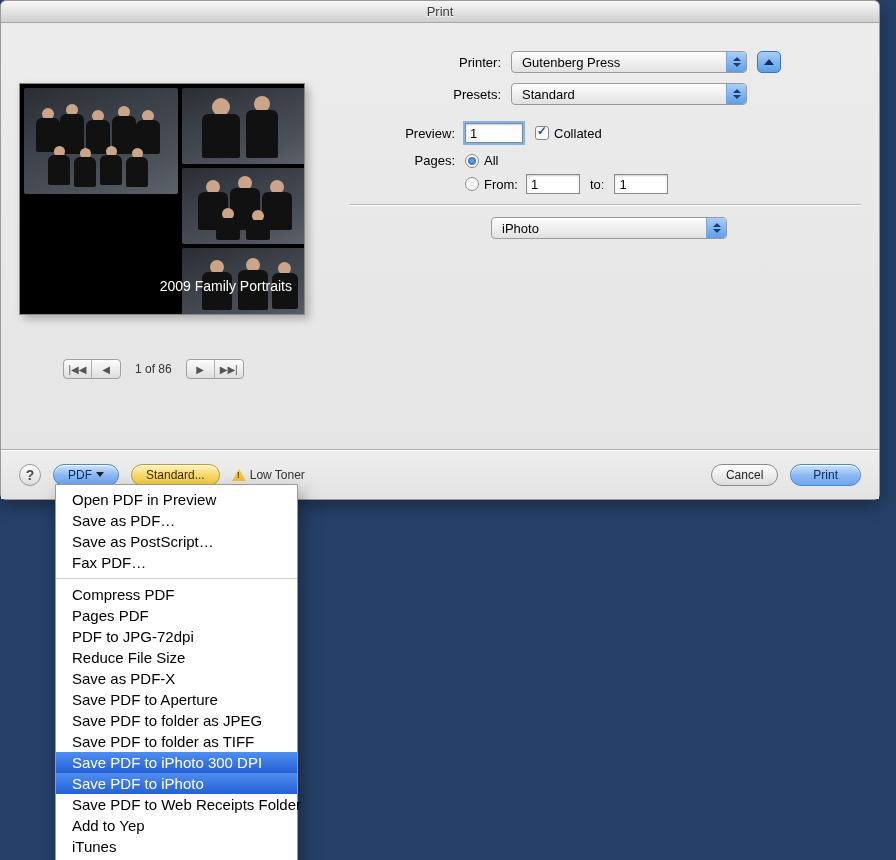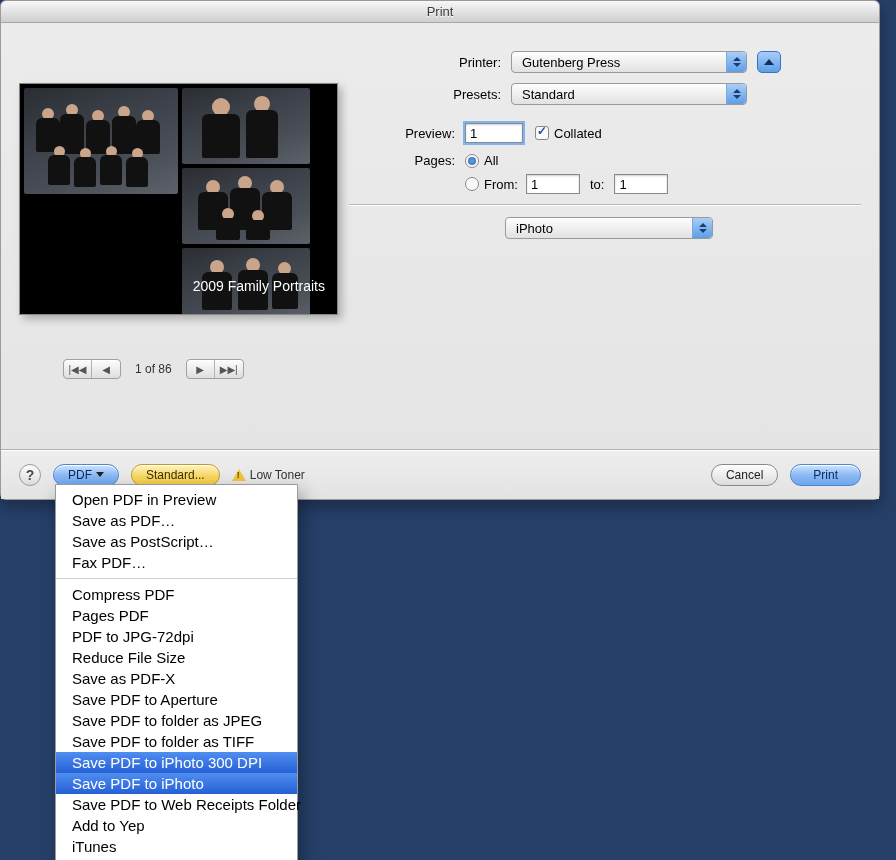--- a/index.html
+++ b/index.html
@@ -37,21 +37,21 @@
   }
   .content {
     display: flex;
     padding: 14px 18px 0 18px;
     gap: 18px;
   }
   .left {
     width: 320px;
   }
   .preview {
-    width: 319px;
+    width: 286px;
     height: 232px;
     background: #000;
     border: 1px solid #888;
     box-shadow: 4px 4px 8px rgba(0,0,0,.25);
     position: relative;
     overflow: hidden;
     margin-top: 46px;
   }
   .preview .ph {
     position: absolute;
@@ -351,21 +351,21 @@
         <span>From:</span>
         <span style="width:8px"></span>
         <input class="textfield" style="width: 54px;" value="1">
         <span style="padding:0 10px">to:</span>
         <input class="textfield" style="width: 54px;" value="1">
       </div>
 
       <div class="sep"></div>
 
       <div class="form-row iphoto-row">
-        <div class="select" style="width:208px">
+        <div class="select" style="width:236px">
           <span>iPhoto</span>
           <div class="end"></div>
         </div>
       </div>
     </div>
   </div>
 
   <div class="footer">
     <div class="help-btn">?</div>
     <div class="pill blue">

